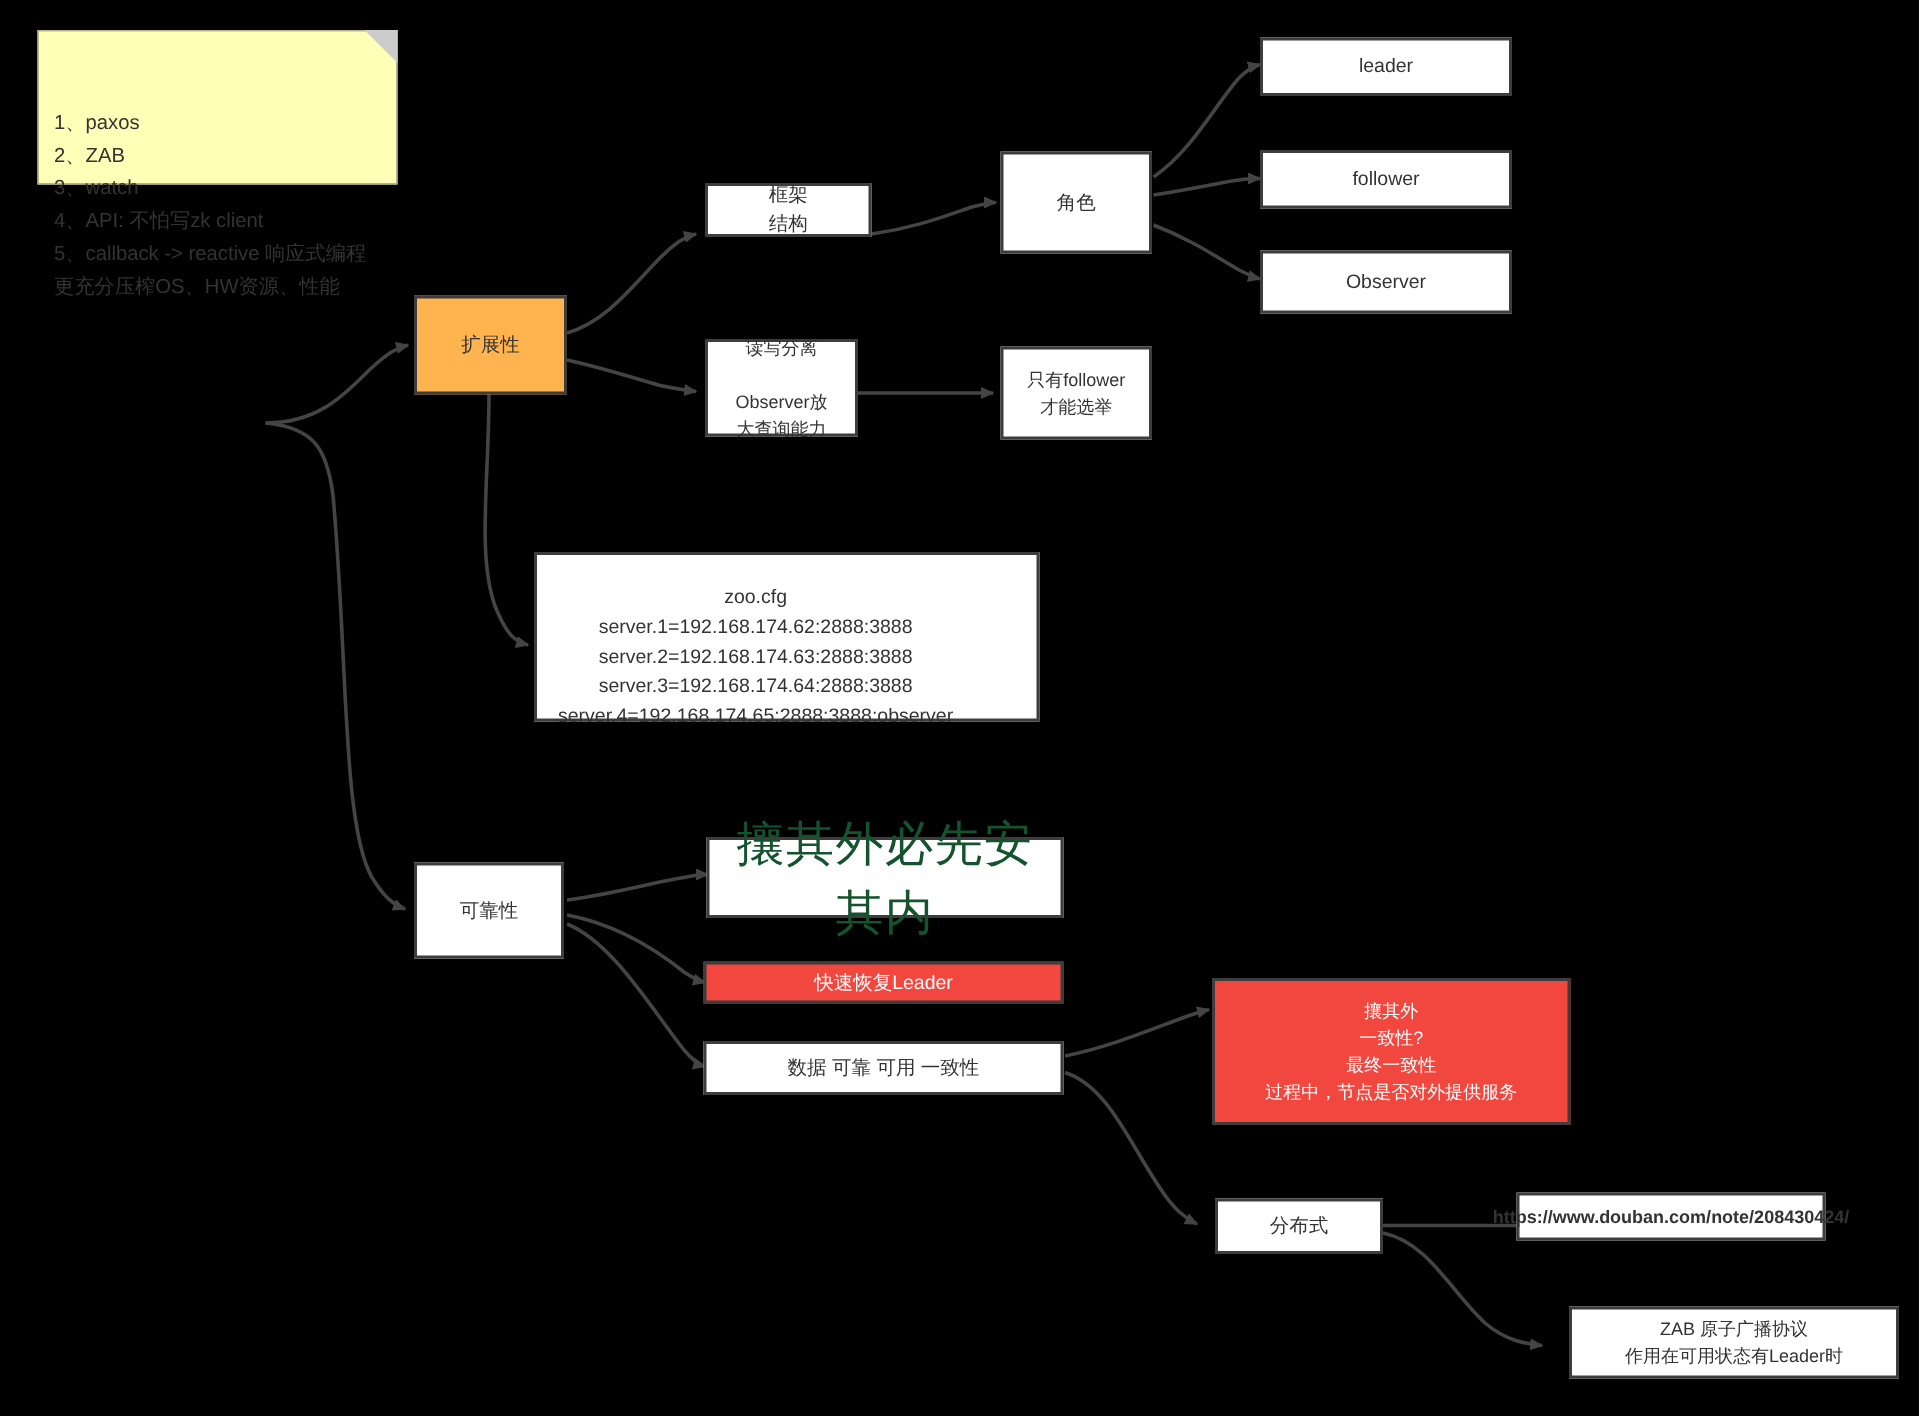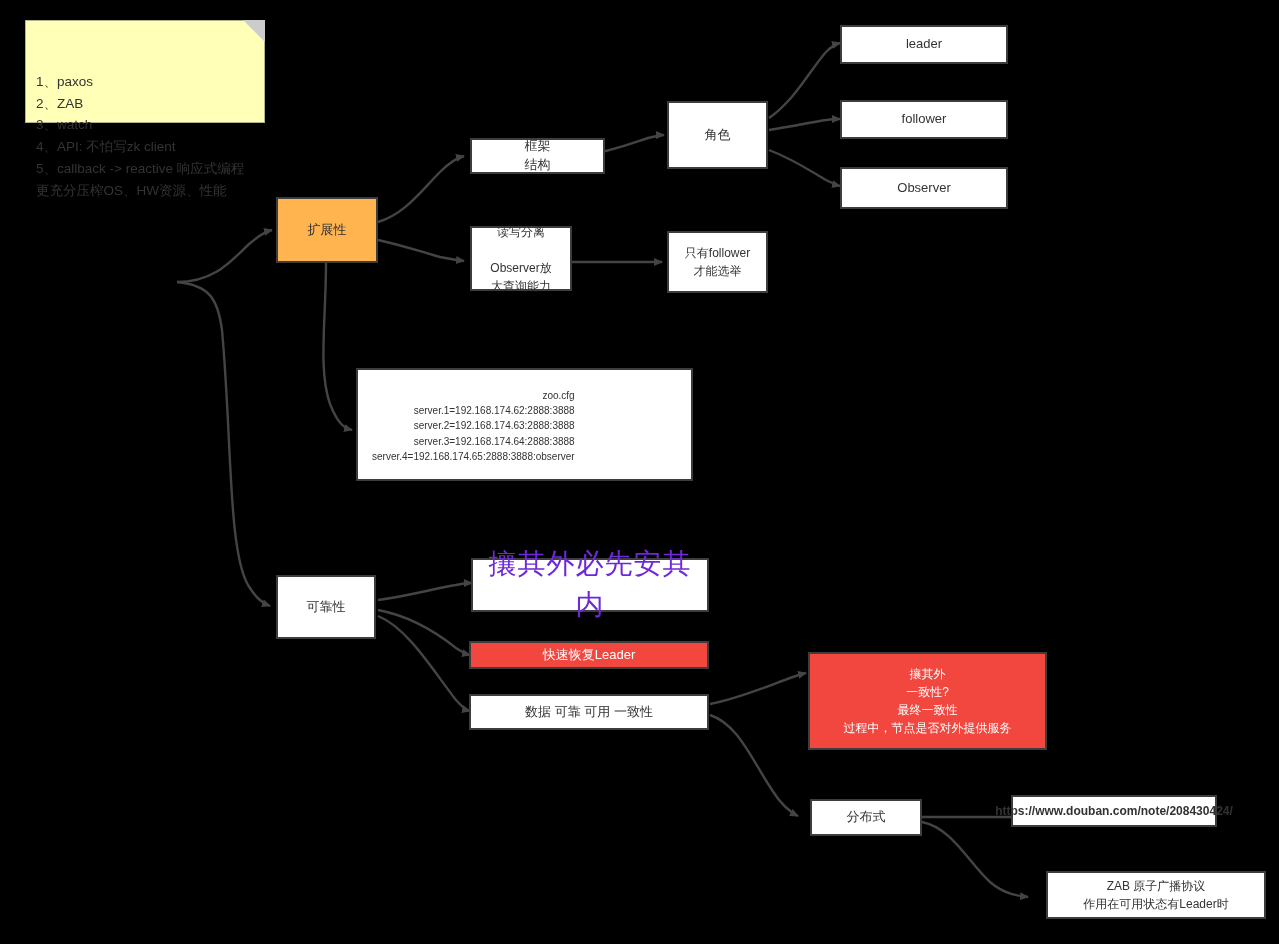--- a/index.html
+++ b/index.html
@@ -41,30 +41,30 @@
   .node.orange {
     background: #ffb450;
     border-color: #3d3d3d;
   }
   .node.red-fill {
     background: #f2473f;
     border-color: #3d3d3d;
     color: #ffffff;
   }
   .node.red-text {
-    color: #6d28d9;
-    font-size: 28px;
+    color: #14532d;
+    font-size: 32px;
     letter-spacing: 1px;
   }
   .node.code {
     align-items: flex-start;
     justify-content: flex-start;
-    text-align: right;
+    text-align: center;
     padding: 18px 0 0 14px;
-    font-size: 10px;
+    font-size: 13px;
     line-height: 1.52;
   }
   .node.small-text {
     font-size: 12px;
     line-height: 1.5;
   }
   .sticky {
     position: absolute;
     box-sizing: border-box;
     background: #ffffb7;
@@ -124,21 +124,21 @@
 2、ZAB
 3、watch
 4、API: 不怕写zk client
 5、callback -&gt; reactive 响应式编程
 更充分压榨OS、HW资源、性能</span>
   </div>
 
 
   <div class="node orange" style="left:276px; top:197px; width:102px; height:66px;">扩展性</div>
 
-  <div class="node" style="left:470px; top:138px; width:135px; height:36px;">框架
+  <div class="node" style="left:470px; top:122px; width:111px; height:36px;">框架
 结构</div>
 
   <div class="node small-text" style="left:470px; top:226px; width:102px; height:65px;">读写分离
 
 Observer放
 大查询能力</div>
 
   <div class="node" style="left:667px; top:101px; width:101px; height:68px;">角色</div>
 
   <div class="node" style="left:840px; top:100px; width:168px; height:39px;">follower</div>

